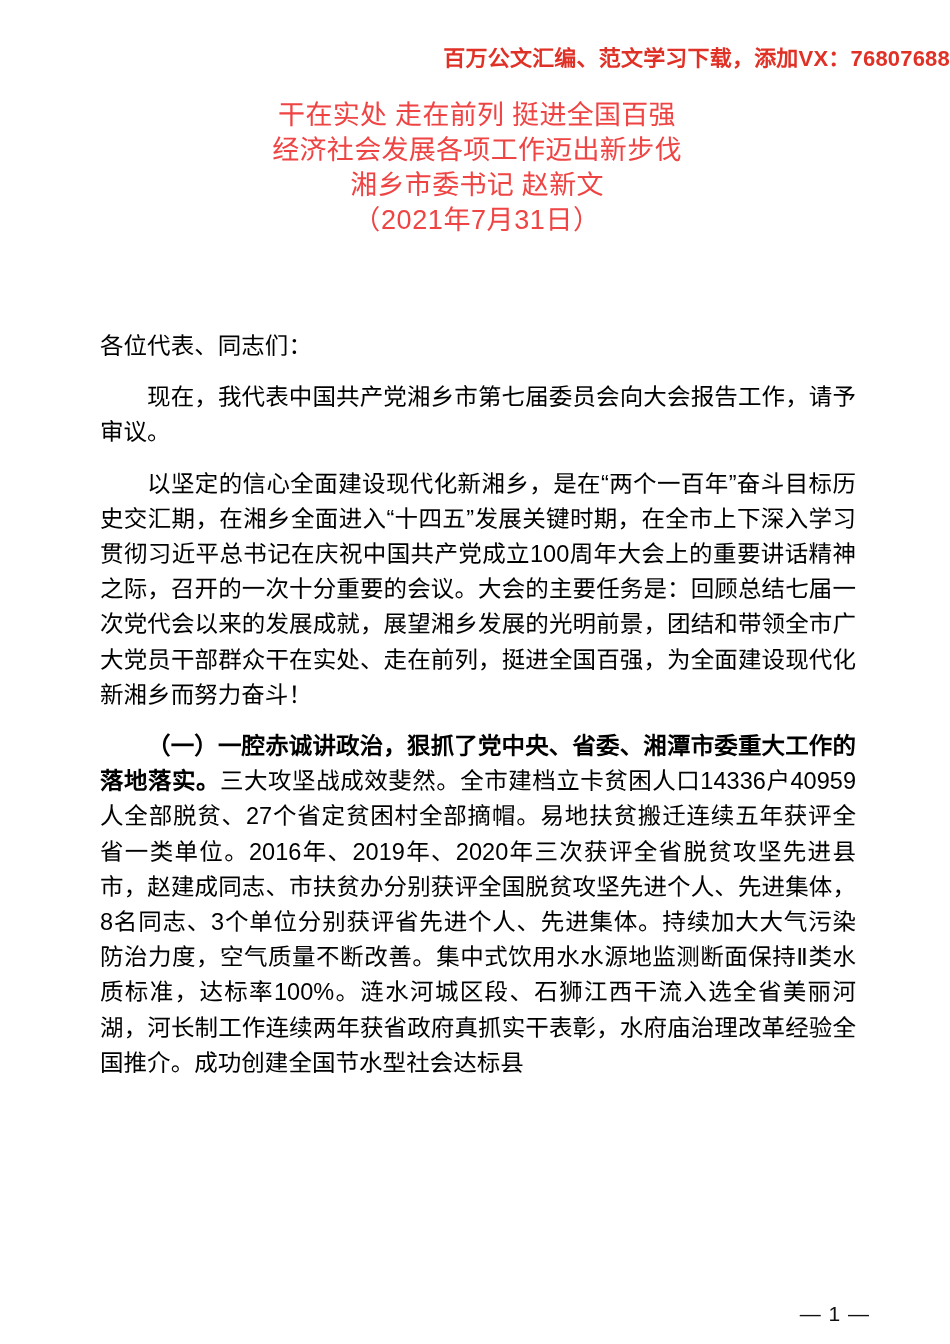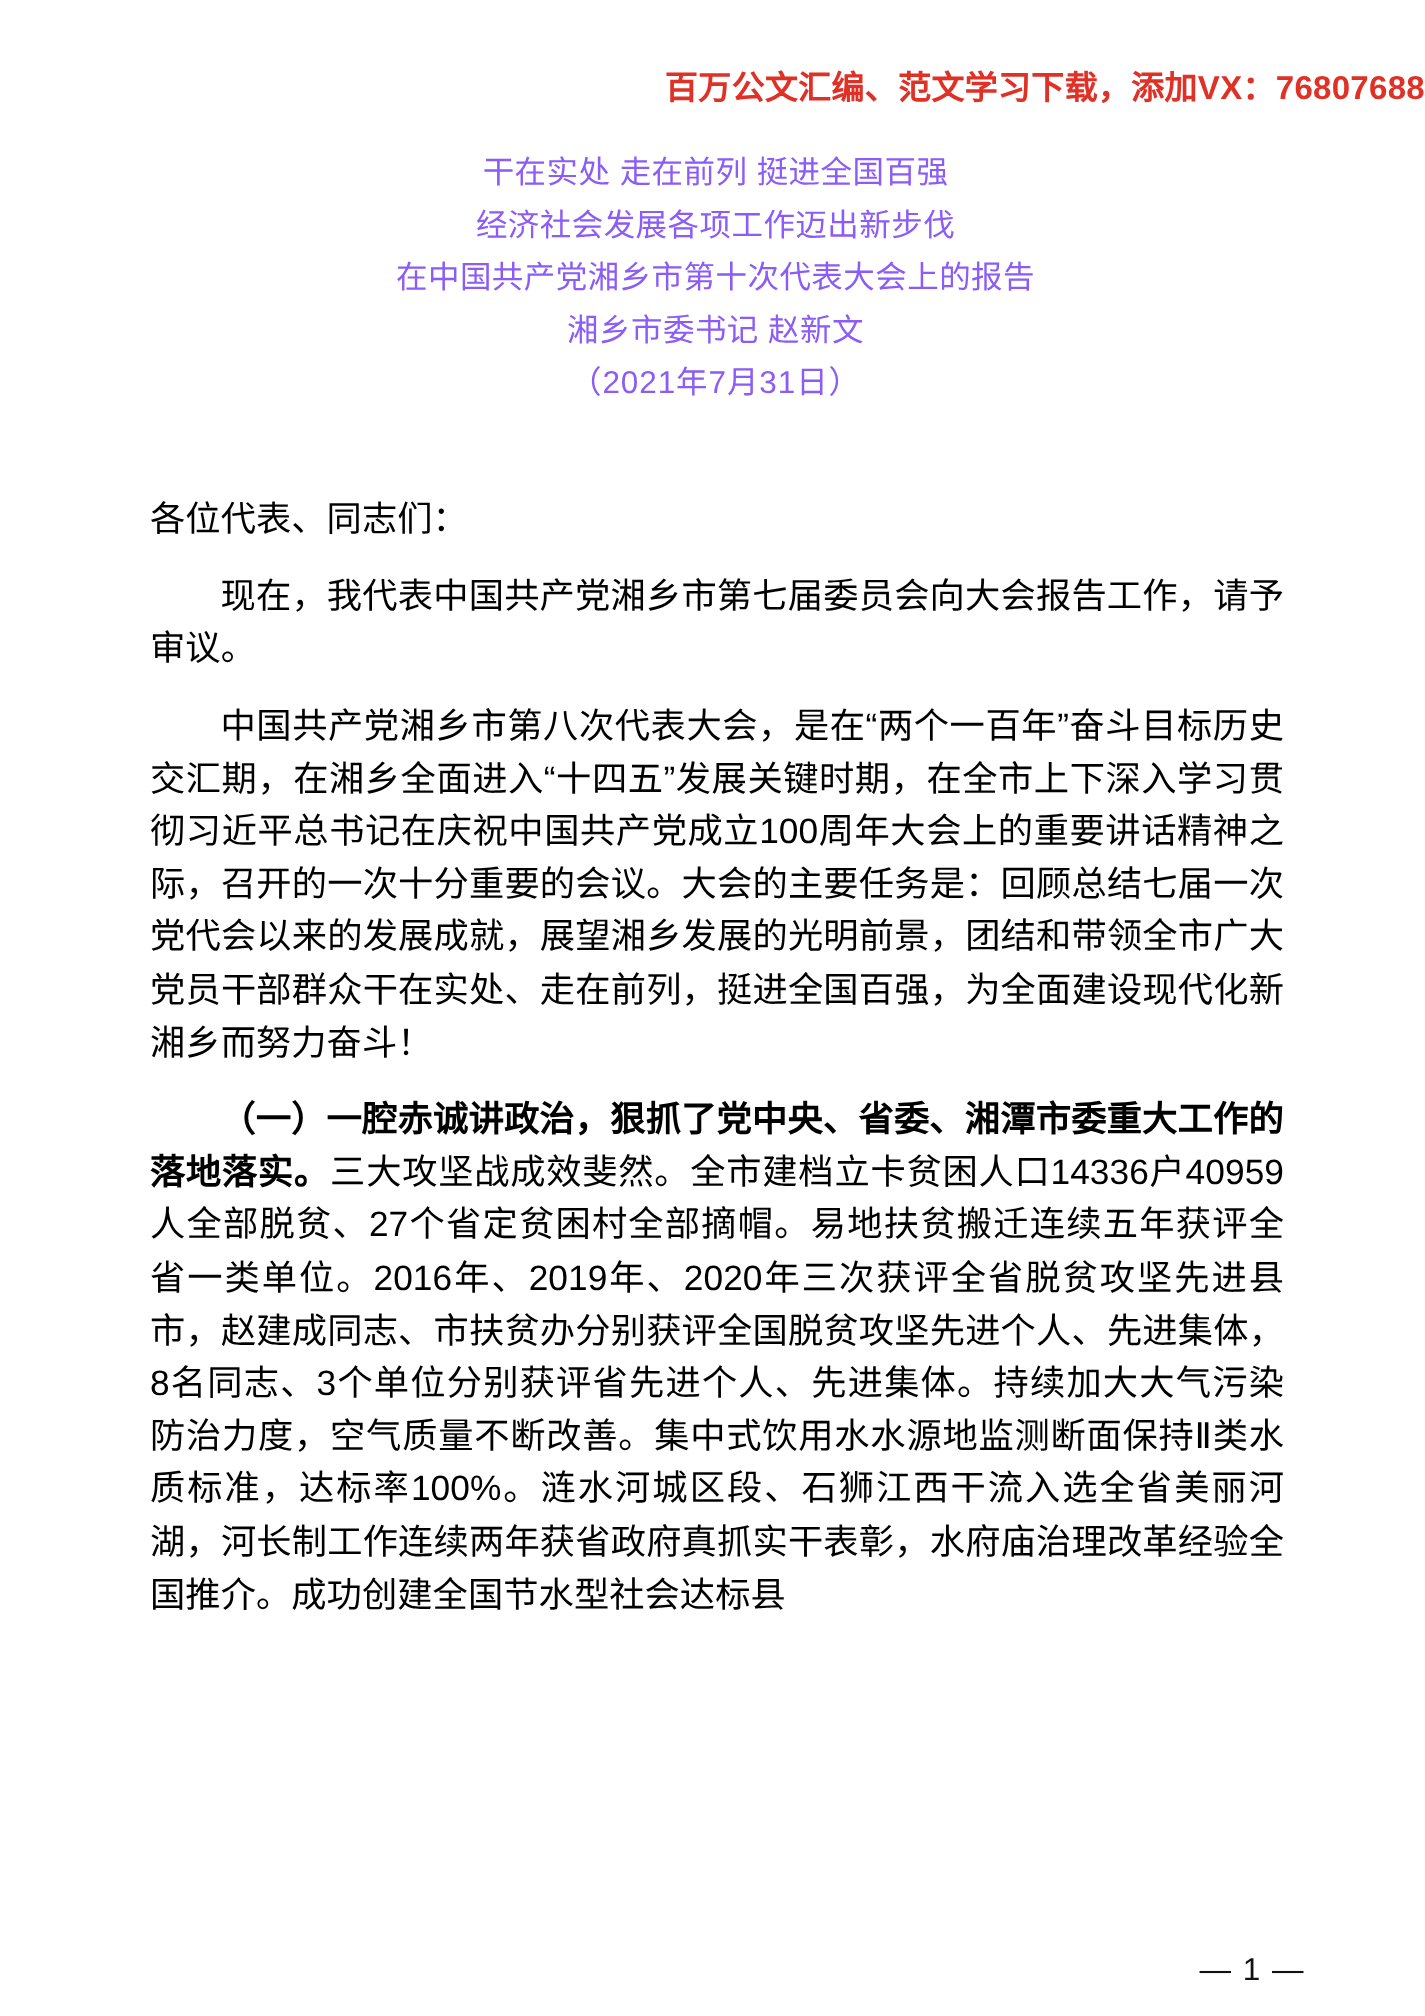--- a/index.html
+++ b/index.html
@@ -43,24 +43,24 @@
   
   .title-block {
     position: absolute;
     top: 98px;
     left: 84px;
     width: 786px;
     text-align: center;
   }
 
   .title-line {
-    font-size: 21px;
+    font-size: 27px;
     line-height: 35px;
     font-weight: 400;
-    color: #8b5cf6;
+    color: #ef4444;
     letter-spacing: 0.3px;
     white-space: nowrap;
   }
 
   .title-line.date-line {
     letter-spacing: 0.6px;
   }
 
   
   .body-block {
@@ -109,32 +109,31 @@
 </head>
 <body>
 
 <div id="page">
 
   <div class="promo-header">百万公文汇编、范文学习下载，添加VX：76807688</div>
 
   <div class="title-block">
     <div class="title-line">干在实处  走在前列  挺进全国百强</div>
     <div class="title-line">经济社会发展各项工作迈出新步伐</div>
-    <div class="title-line">在中国共产党湘乡市第十次代表大会上的报告</div>
     <div class="title-line">湘乡市委书记  赵新文</div>
     <div class="title-line date-line">（2021年7月31日）</div>
   </div>
 
   <div class="body-block">
 
     <p class="para">各位代表、同志们：</p>
 
     <p class="para indent">现在，我代表中国共产党湘乡市第七届委员会向大会报告工作，请予审议。</p>
 
-    <p class="para indent">中国共产党湘乡市第八次代表大会，是在“两个一百年”奋斗目标历史交汇期，在湘乡全面进入“十四五”发展关键时期，在全市上下深入学习贯彻习近平总书记在庆祝中国共产党成立100周年大会上的重要讲话精神之际，召开的一次十分重要的会议。大会的主要任务是：回顾总结七届一次党代会以来的发展成就，展望湘乡发展的光明前景，团结和带领全市广大党员干部群众干在实处、走在前列，挺进全国百强，为全面建设现代化新湘乡而努力奋斗！</p>
+    <p class="para indent">以坚定的信心全面建设现代化新湘乡，是在“两个一百年”奋斗目标历史交汇期，在湘乡全面进入“十四五”发展关键时期，在全市上下深入学习贯彻习近平总书记在庆祝中国共产党成立100周年大会上的重要讲话精神之际，召开的一次十分重要的会议。大会的主要任务是：回顾总结七届一次党代会以来的发展成就，展望湘乡发展的光明前景，团结和带领全市广大党员干部群众干在实处、走在前列，挺进全国百强，为全面建设现代化新湘乡而努力奋斗！</p>
 
 
 
     <p class="para indent"><span class="bold-run">（一）一腔赤诚讲政治，狠抓了党中央、省委、湘潭市委重大工作的落地落实。</span><span>三大攻坚战成效斐然。全市建档立卡贫困人口14336户40959人全部脱贫、27个省定贫困村全部摘帽。易地扶贫搬迁连续五年获评全省一类单位。2016年、2019年、2020年三次获评全省脱贫攻坚先进县市，赵建成同志、市扶贫办分别获评全国脱贫攻坚先进个人、先进集体，8名同志、3个单位分别获评省先进个人、先进集体。持续加大大气污染防治力度，空气质量不断改善。集中式饮用水水源地监测断面保持Ⅱ类水质标准，达标率100%。涟水河城区段、石狮江西干流入选全省美丽河湖，河长制工作连续两年获省政府真抓实干表彰，水府庙治理改革经验全国推介。成功创建全国节水型社会达标县</span></p>
 
   </div>
 
   <div class="page-footer">— 1 —</div>
 
 </div>

